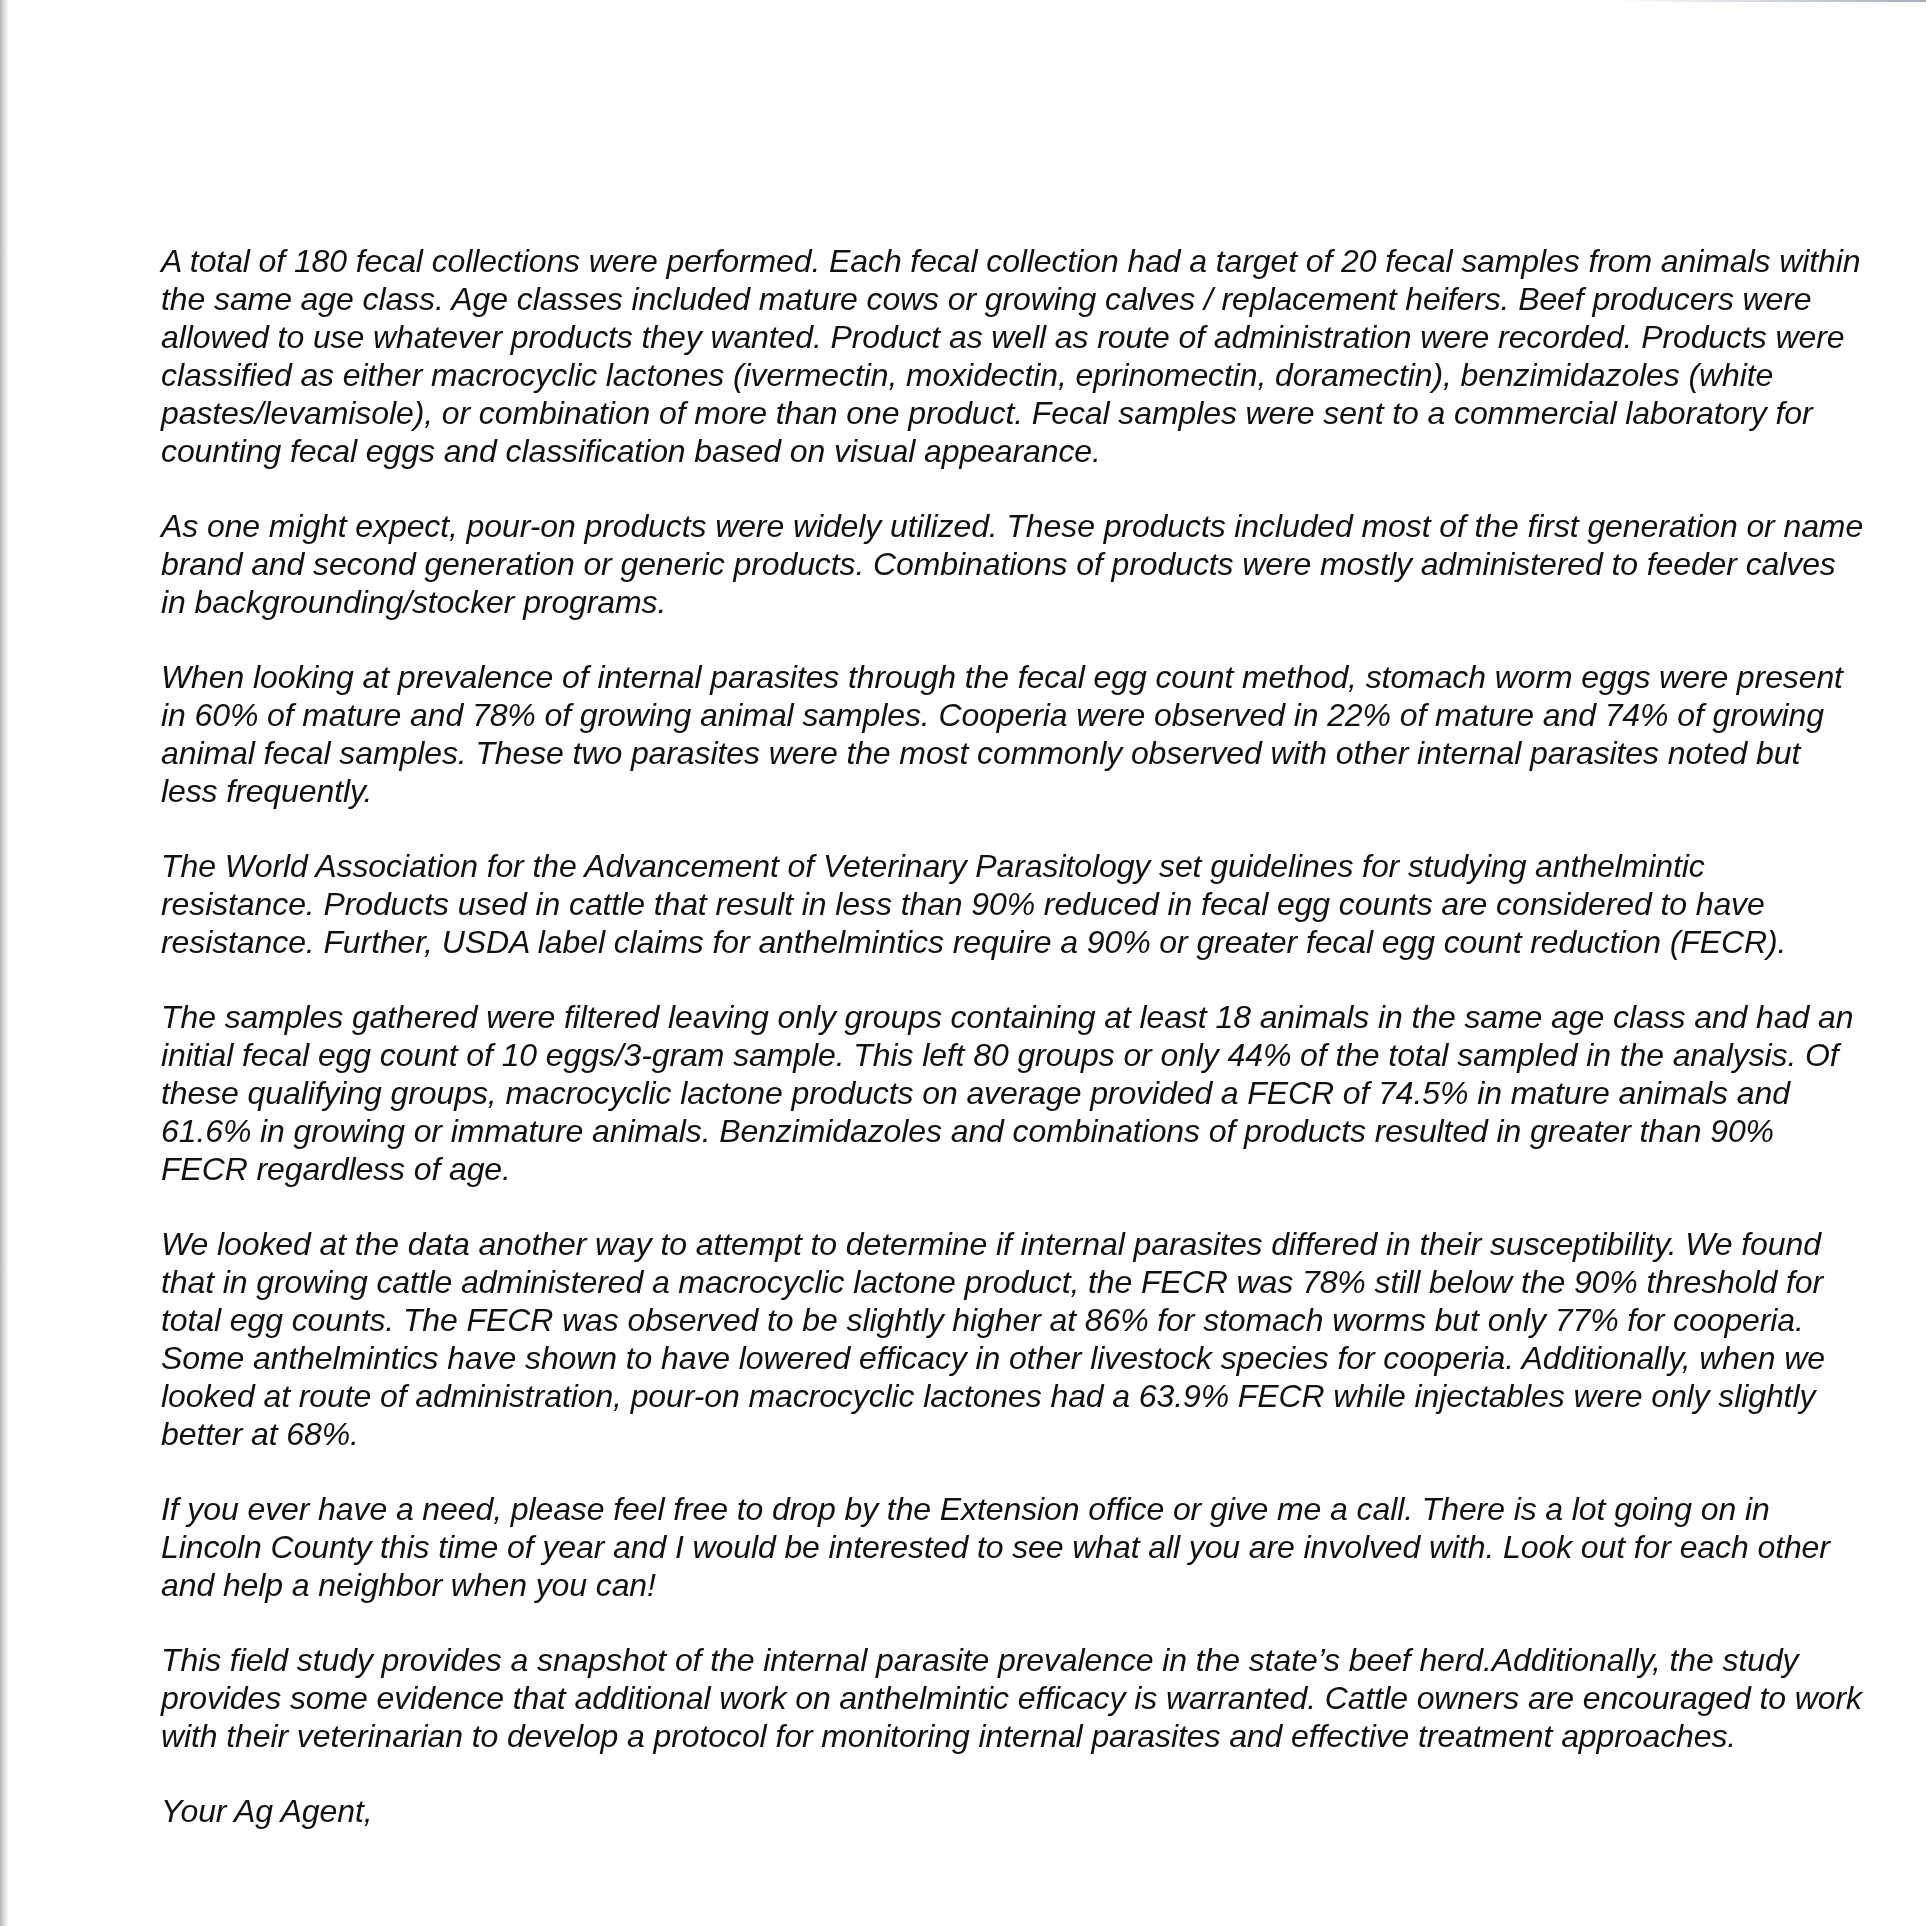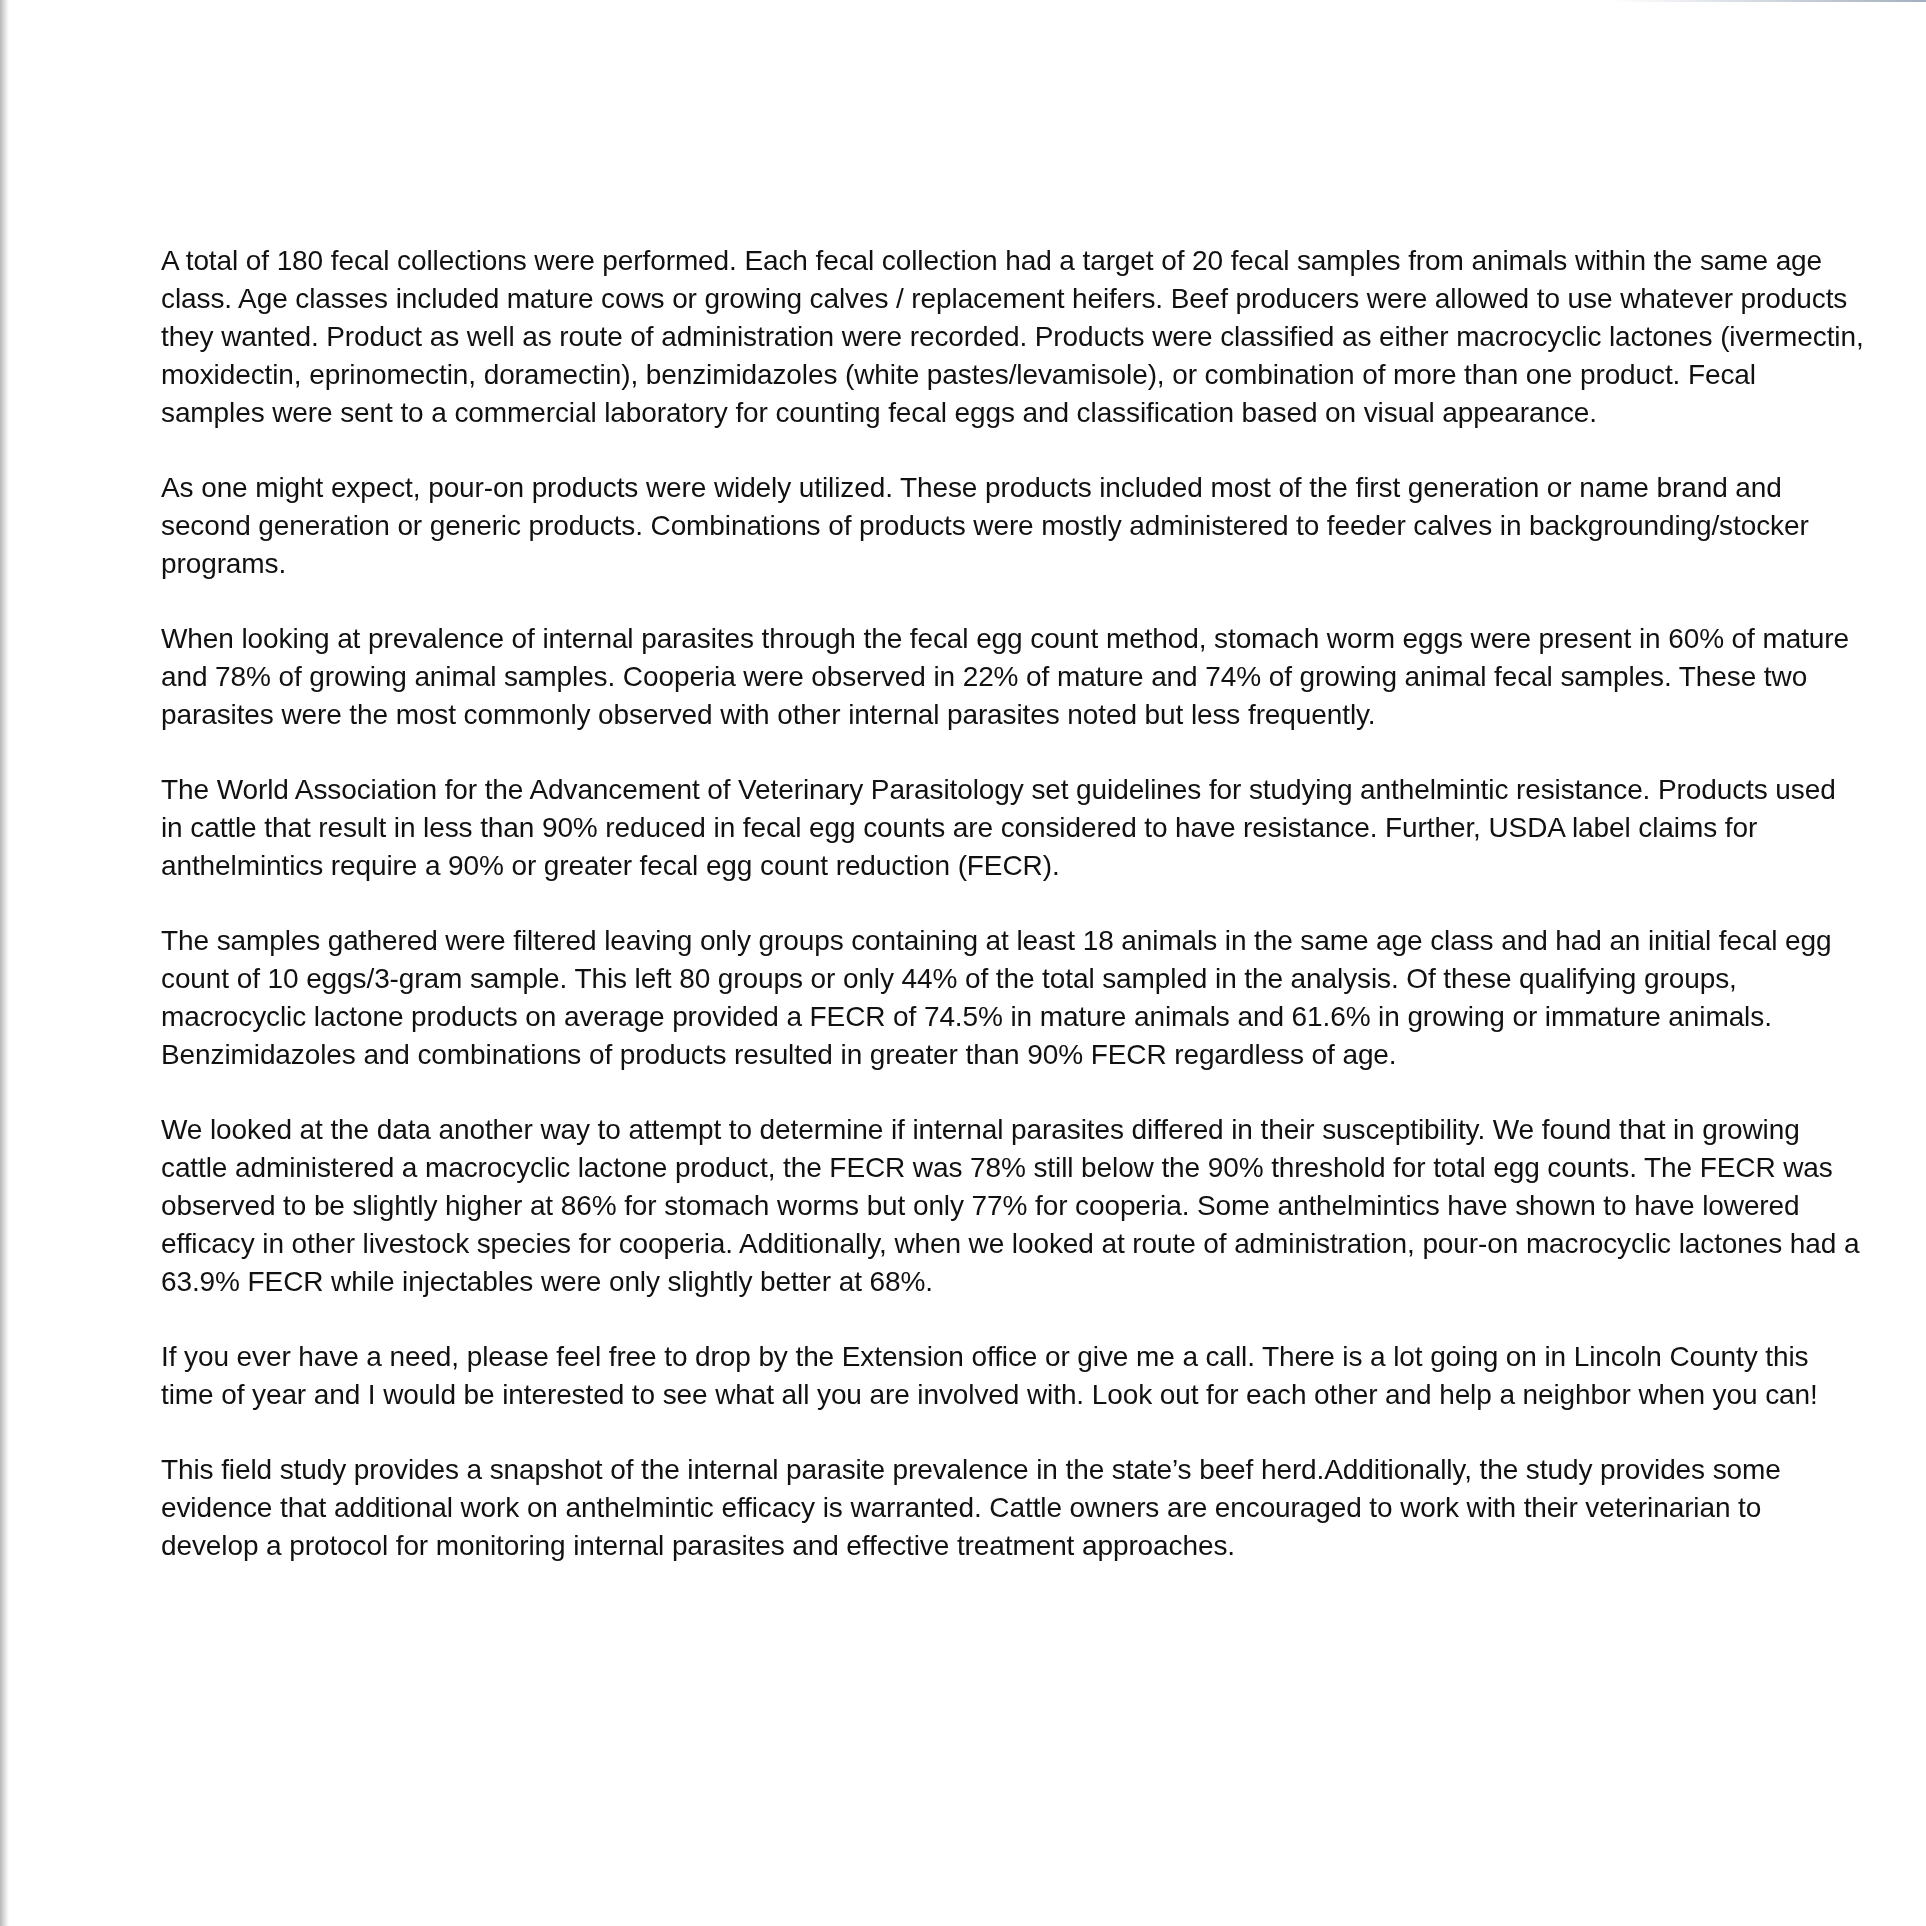--- a/index.html
+++ b/index.html
@@ -18,39 +18,41 @@
     }
     .top-edge {
       position: absolute; right: 0; top: 0; width: 347px; height: 2.3px;
       background: linear-gradient(to right, #ffffff, #9aa6b8);
     }
     .body-text {
       position: absolute;
       left: 161px;
       top: 242px;
       width: 1703px;
-      font-size: 28px;
+      font-size: 32px;
       line-height: 38px;
       letter-spacing: -0.1px;
+      font-style: italic;
     }
     .body-text p { margin: 0 0 37px 0; }
     .closing { margin: 0; }
   </style>
 </head>
 <body>
 
 <div class="page">
   <div class="left-edge"></div>
   <div class="top-edge"></div>
 
   <div class="body-text">
     <p>A total of 180 fecal collections were performed. Each fecal collection had a target of 20 fecal samples from animals within the same age class. Age classes included mature cows or growing calves / replacement heifers. Beef producers were allowed to use whatever products they wanted. Product as well as route of administration were recorded. Products were classified as either macrocyclic lactones (ivermectin, moxidectin, eprinomectin, doramectin), benzimidazoles (white pastes/levamisole), or combination of more than one product. Fecal samples were sent to a commercial laboratory for counting fecal eggs and classification based on visual appearance.</p>
     <p>As one might expect, pour-on products were widely utilized. These products included most of the first generation or name brand and second generation or generic products. Combinations of products were mostly administered to feeder calves in backgrounding/stocker programs.</p>
     <p>When looking at prevalence of internal parasites through the fecal egg count method, stomach worm eggs were present in 60% of mature and 78% of growing animal samples. Cooperia were observed in 22% of mature and 74% of growing animal fecal samples. These two parasites were the most commonly observed with other internal parasites noted but less frequently.</p>
     <p>The World Association for the Advancement of Veterinary Parasitology set guidelines for studying anthelmintic resistance. Products used in cattle that result in less than 90% reduced in fecal egg counts are considered to have resistance. Further, USDA label claims for anthelmintics require a 90% or greater fecal egg count reduction (FECR).</p>
     <p>The samples gathered were filtered leaving only groups containing at least 18 animals in the same age class and had an initial fecal egg count of 10 eggs/3-gram sample. This left 80 groups or only 44% of the total sampled in the analysis. Of these qualifying groups, macrocyclic lactone products on average provided a FECR of 74.5% in mature animals and 61.6% in growing or immature animals. Benzimidazoles and combinations of products resulted in greater than 90% FECR regardless of age.</p>
     <p>We looked at the data another way to attempt to determine if internal parasites differed in their susceptibility. We found that in growing cattle administered a macrocyclic lactone product, the FECR was 78% still below the 90% threshold for total egg counts. The FECR was observed to be slightly higher at 86% for stomach worms but only 77% for cooperia. Some anthelmintics have shown to have lowered efficacy in other livestock species for cooperia. Additionally, when we looked at route of administration, pour-on macrocyclic lactones had a 63.9% FECR while injectables were only slightly better at 68%.</p>
     <p>If you ever have a need, please feel free to drop by the Extension office or give me a call. There is a lot going on in Lincoln County this time of year and I would be interested to see what all you are involved with. Look out for each other and help a neighbor when you can!</p>
     <p>This field study provides a snapshot of the internal parasite prevalence in the state’s beef herd.Additionally, the study provides some evidence that additional work on anthelmintic efficacy is warranted. Cattle owners are encouraged to work with their veterinarian to develop a protocol for monitoring internal parasites and effective treatment approaches.</p>
+    <p class="closing">Your Ag Agent,</p>
   </div>
 
 </div>
 
 
 </body></html>

